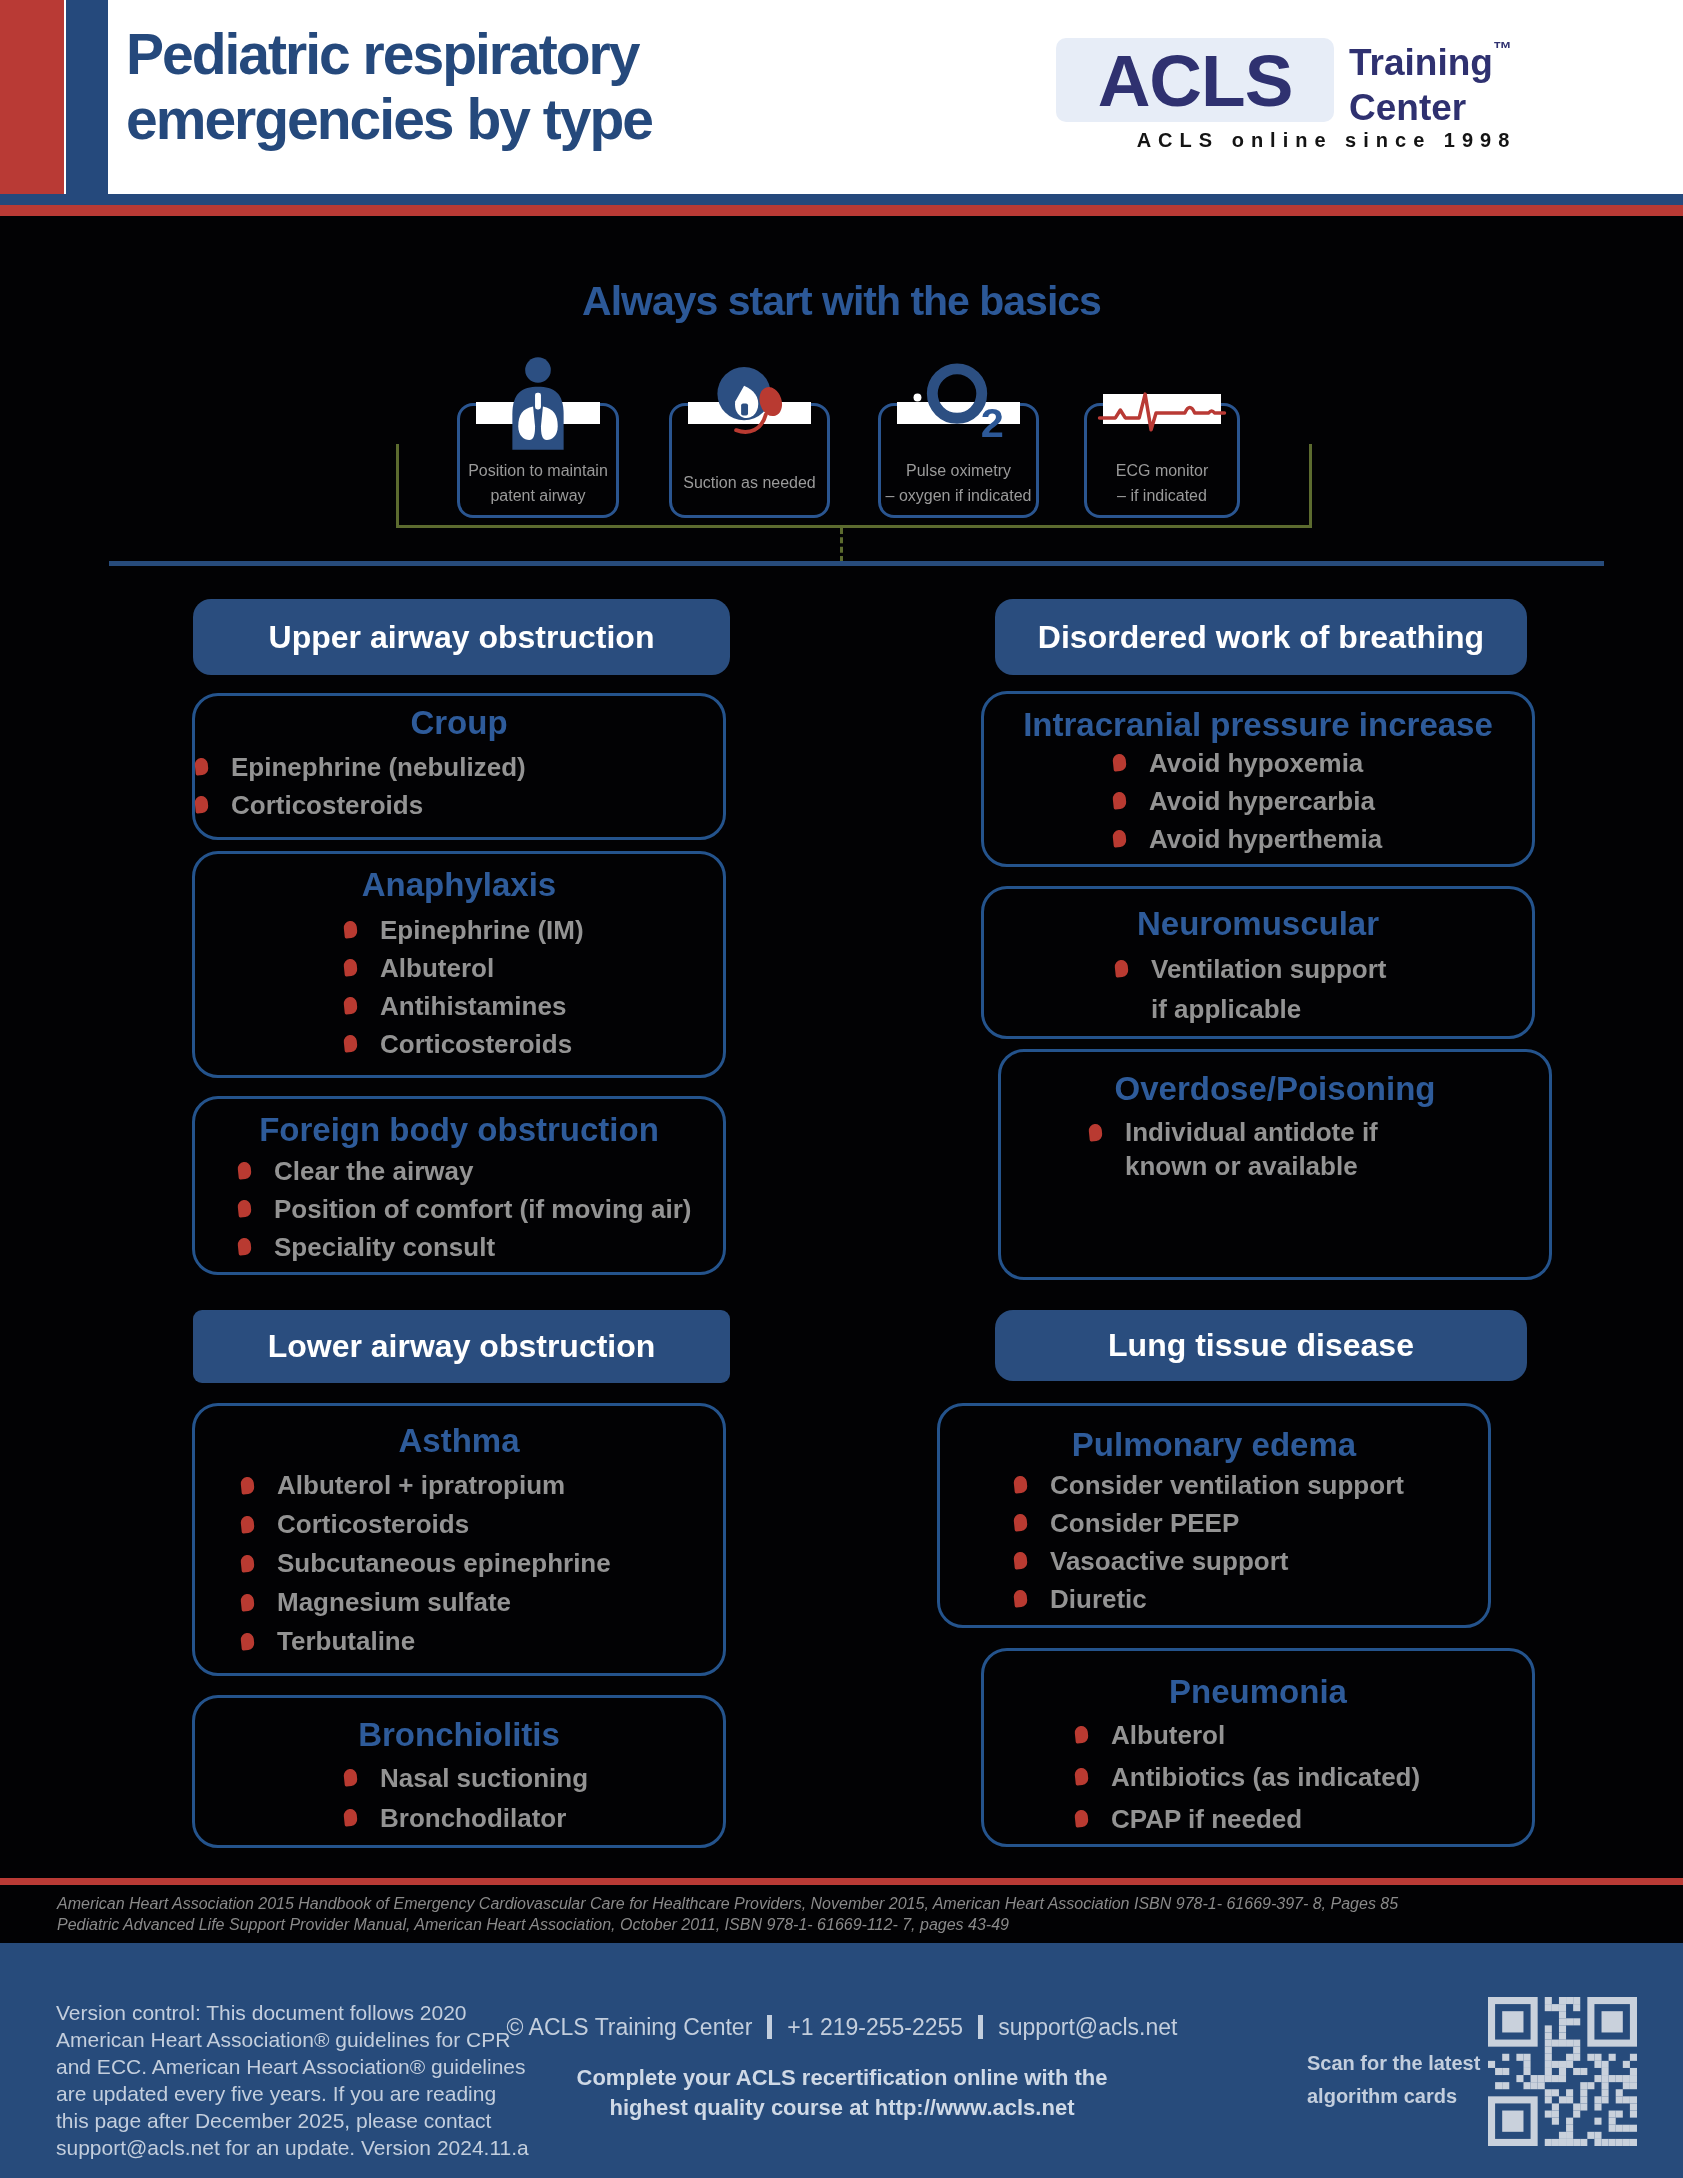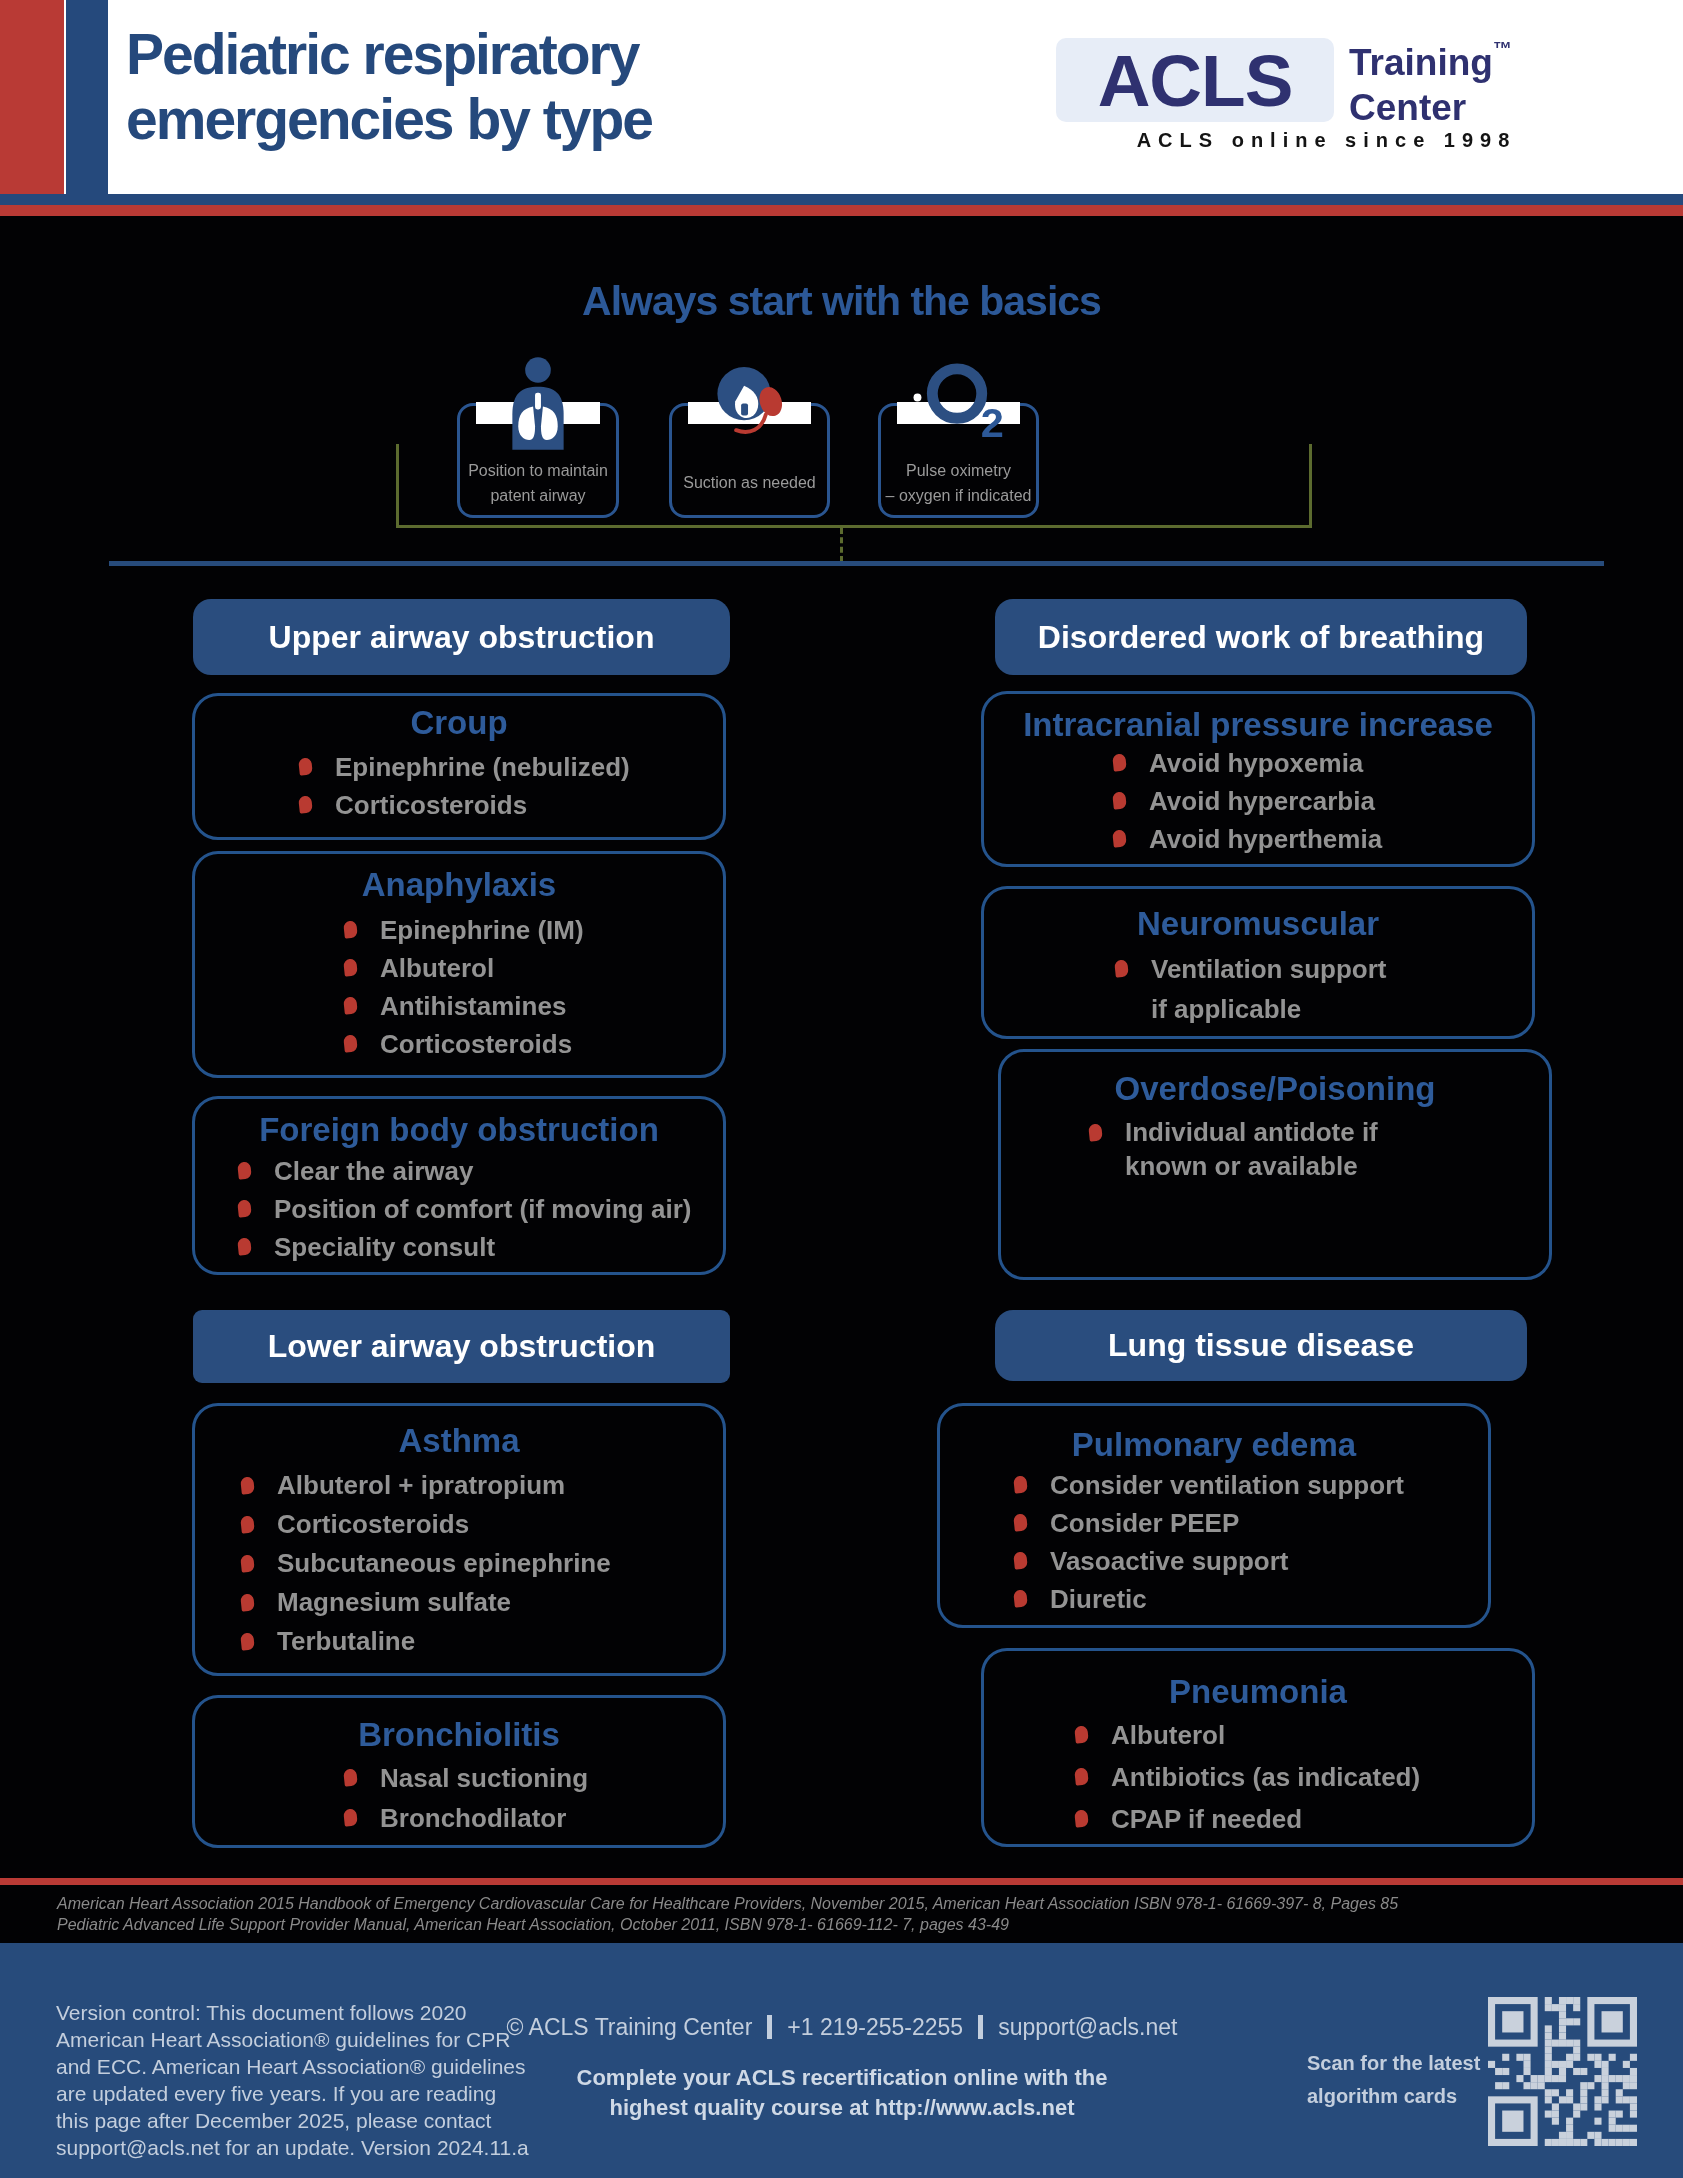--- a/index.html
+++ b/index.html
@@ -125,34 +125,44 @@
       <circle cx="8" cy="40" r="4" fill="#ffffff"></circle>
       <circle cx="48" cy="36" r="25" stroke="#2c4f82" stroke-width="11" fill="none"></circle>
       <text x="72" y="80" font-size="42" font-weight="bold" fill="#2c5897" font-family="Liberation Sans, sans-serif">2</text>
     </svg>
     <div class="ilabel">
       <span>Pulse oximetry</span>
       <span>– oxygen if indicated</span>
     </div>
   </div>
 
+  <div class="icard" style="left:1084px;width:150px;">
+    <div class="iband" style="top:-12px;height:30px;"></div>
+    <svg style="top:-18px;" width="129" height="46" viewBox="0 0 130 46">
+      <path d="M2,30 H18 L23,22 28,30 H42 L48,6 54,42 59,25 H88 Q93,14 98,25 H112 Q115,21 118,25 H128" stroke="#b93a35" stroke-width="3.5" fill="none" stroke-linejoin="round" stroke-linecap="round"></path>
+    </svg>
+    <div class="ilabel">
+      <span>ECG monitor</span>
+      <span>– if indicated</span>
+    </div>
+  </div>
 
   <div class="brk-h"></div>
   <div class="brk-vl"></div>
   <div class="brk-vr"></div>
   <div class="brk-dash"></div>
   <div class="rule-blue-mid"></div>
 
   <div class="sec-hdr" style="left:193px;top:599px;width:537px;">
     <span>Upper airway obstruction</span>
   </div>
 
   <div class="colbox" style="left:192px;top:693px;width:528px;height:141px;">
     <h3 style="top:8px;">Croup</h3>
-    <ul class="items" style="top:52px;padding-left:104px;">
+    <ul class="items" style="top:52px;">
       <li style="height:38px;">
           <i class="blt" style="margin-top:10px;"></i>
           <span style="line-height:38px;">Epinephrine (nebulized)</span>
         </li>
       <li style="height:38px;">
           <i class="blt" style="margin-top:10px;"></i>
           <span style="line-height:38px;">Corticosteroids</span>
         </li>
     </ul>
   </div>

